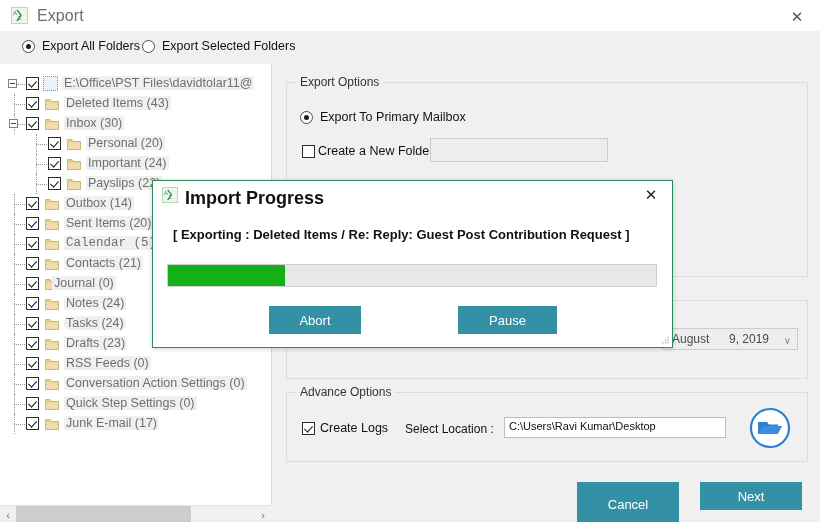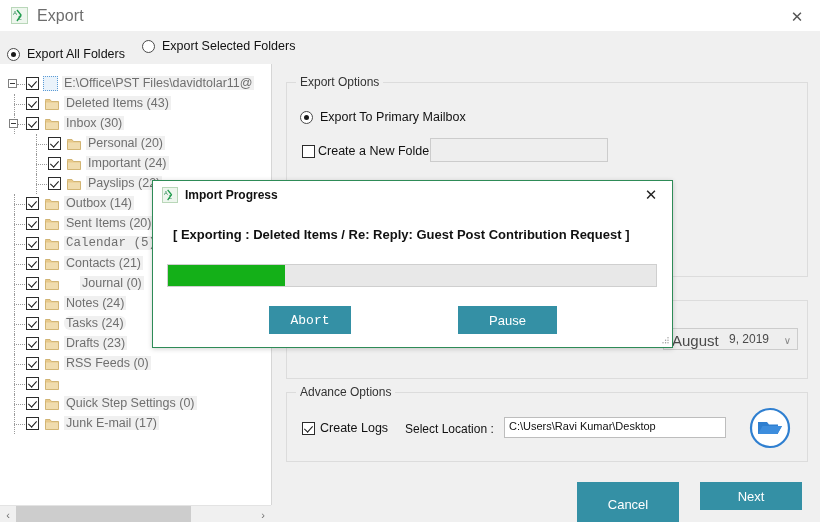--- a/index.html
+++ b/index.html
@@ -20,21 +20,21 @@
   .titlebar .close{position:absolute;right:8px;top:5px;width:30px;height:22px;
      display:flex;align-items:center;justify-content:center;color:#555;font-size:15px;line-height:1;cursor:pointer;}
 
   
   .radiorow{position:absolute;left:0;top:31px;width:820px;height:33px;background:#f0f0f0;}
   .rb{position:absolute;top:8px;display:flex;align-items:center;cursor:pointer;}
   .rb .dot{width:13px;height:13px;border-radius:50%;border:1px solid #4a4a4a;background:#fff;
      box-sizing:border-box;position:relative;}
   .rb .dot.on::after{content:"";position:absolute;left:3px;top:3px;width:5px;height:5px;border-radius:50%;background:#1b1b1b;}
   .rb .lab{margin-left:7px;font-size:12.5px;color:#111;white-space:nowrap;}
-  #rb-all{left:7px;margin-top:8px;}
+  #rb-all{left:22px;}
   #rb-sel{left:142px;}
 
   
   .treepanel{position:absolute;left:0;top:64px;width:271px;height:441px;background:#ffffff;
      border-right:1px solid #d6d6d6;overflow:hidden;}
   .trow{position:relative;height:20px;white-space:nowrap;font-size:12.5px;color:#6f6f6f;}
   .trow .cb{position:absolute;top:3px;width:13px;height:13px;border:1px solid #2b2b2b;background:#fff;box-sizing:border-box;}
   .trow .cb::after{content:"";position:absolute;left:3px;top:1px;width:4px;height:7px;
      border:solid #1a1a1a;border-width:0 1.6px 1.6px 0;transform:rotate(42deg);}
   .trow .fico{position:absolute;top:4px;width:14px;height:12px;}
@@ -71,21 +71,21 @@
   .lbl{font-size:12.5px;color:#111;}
 
   
   #opt-primary{position:absolute;left:300px;top:110px;}
   #cb-newfolder{position:absolute;left:302px;top:145px;}
   #lbl-newfolder{position:absolute;left:318px;top:144px;}
   #in-newfolder{position:absolute;left:430px;top:138px;width:178px;height:24px;}
 
   
   #dp{position:absolute;left:663px;top:328px;width:135px;height:22px;}
-  #dp .dtxt{position:absolute;left:8px;top:3px;font-size:15px;color:#4a4a4a;}
+  #dp .dtxt{position:absolute;left:8px;top:3px;font-size:12px;color:#4a4a4a;}
   #dp .dday{position:absolute;left:65px;top:3px;font-size:12px;color:#4a4a4a;}
   #dp .dchev{position:absolute;right:6px;top:6px;color:#888;font-size:10px;}
   #gripdots{position:absolute;left:655px;top:336px;width:7px;height:7px;}
 
   
   #cb-logs{position:absolute;left:302px;top:422px;}
   #lbl-logs{position:absolute;left:320px;top:421px;}
   #lbl-loc{position:absolute;left:405px;top:422px;font-size:12px;color:#111;}
   #in-loc{position:absolute;left:504px;top:417px;width:222px;height:21px;}
   #in-loc .v{position:absolute;left:4px;top:2px;font-size:11px;color:#111;}
@@ -95,21 +95,21 @@
   .tealbtn{position:absolute;background:#3490a5;color:#ffffff;border:0;font-size:13px;
      font-family:"Liberation Sans", sans-serif;display:flex;align-items:center;justify-content:center;cursor:pointer;}
   #btn-cancel{left:577px;top:482px;width:102px;height:44px;}
   #btn-next{left:700px;top:482px;width:102px;height:28px;}
 
   
   .modal{position:absolute;left:152px;top:180px;width:519px;height:166px;background:#ffffff;
      border:1.5px solid #2e8b57;box-shadow:0 1px 5px rgba(0,0,0,.18);}
   .modal .mbar{position:absolute;left:0;top:0;width:100%;height:28px;background:#ffffff;}
   .modal .micon{position:absolute;left:9px;top:6px;width:16px;height:16px;background:#eef6ee;border:1px solid #b9d7b9;box-sizing:border-box;}
-  .modal .mtitle{position:absolute;left:32px;top:7px;font-size:12px;color:#111;font-weight:bold;}
+  .modal .mtitle{position:absolute;left:32px;top:7px;font-size:18px;color:#111;font-weight:bold;}
   .modal .mclose{position:absolute;right:10px;top:4px;width:22px;height:20px;display:flex;align-items:center;justify-content:center;
      color:#222;font-size:15px;cursor:pointer;}
   .modal .mstatus{position:absolute;left:20px;top:46px;font-size:13px;color:#111;font-weight:bold;white-space:nowrap;}
   .modal .pbar{position:absolute;left:14px;top:83px;width:490px;height:23px;background:#e8e8e8;border:1px solid #cfcfcf;box-sizing:border-box;}
   .modal .pbar .fill{position:absolute;left:0;top:0;height:100%;background:#14b018;}
   .modal .grip{position:absolute;right:3px;bottom:3px;width:7px;height:7px;}
 </style>
 </head>
 <body>
 
@@ -241,21 +241,21 @@
           <span class="tx" style="left:64px;">Contacts (21)</span>
         </div>
         <div class="trow">
           <span class="dash" style="left:14px;top:0;height:20px;"></span>
           <span class="dashh" style="left:14px;top:10px;width:11px;"></span>
           <span class="cb" style="left:26px;"></span>
           <span class="fico" style="left:45px;"><svg width="14" height="12" viewBox="0 0 14 12">
               <path d="M0.5 2.5 L0.5 11.5 L13.5 11.5 L13.5 3.5 L6.5 3.5 L5 1.5 L0.5 1.5 Z" fill="#e8c98a" stroke="#c9a85f" stroke-width="0.8"></path>
               <path d="M1 4.5 L13 4.5 L13 11 L1 11 Z" fill="#f0dcae"></path>
             </svg></span>
-          <span class="tx" style="left:80px;">Journal (0)</span>
+          <span class="tx" style="left:52px;">Journal (0)</span>
         </div>
         <div class="trow">
           <span class="dash" style="left:14px;top:0;height:20px;"></span>
           <span class="dashh" style="left:14px;top:10px;width:11px;"></span>
           <span class="cb" style="left:26px;"></span>
           <span class="fico" style="left:45px;"><svg width="14" height="12" viewBox="0 0 14 12">
               <path d="M0.5 2.5 L0.5 11.5 L13.5 11.5 L13.5 3.5 L6.5 3.5 L5 1.5 L0.5 1.5 Z" fill="#e8c98a" stroke="#c9a85f" stroke-width="0.8"></path>
               <path d="M1 4.5 L13 4.5 L13 11 L1 11 Z" fill="#f0dcae"></path>
             </svg></span>
           <span class="tx" style="left:64px;">Notes (24)</span>
@@ -291,20 +291,21 @@
           <span class="tx" style="left:64px;">RSS Feeds (0)</span>
         </div>
         <div class="trow">
           <span class="dash" style="left:14px;top:0;height:20px;"></span>
           <span class="dashh" style="left:14px;top:10px;width:11px;"></span>
           <span class="cb" style="left:26px;"></span>
           <span class="fico" style="left:45px;"><svg width="14" height="12" viewBox="0 0 14 12">
               <path d="M0.5 2.5 L0.5 11.5 L13.5 11.5 L13.5 3.5 L6.5 3.5 L5 1.5 L0.5 1.5 Z" fill="#e8c98a" stroke="#c9a85f" stroke-width="0.8"></path>
               <path d="M1 4.5 L13 4.5 L13 11 L1 11 Z" fill="#f0dcae"></path>
             </svg></span>
+          <span class="tx" style="left:64px;">Conversation Action Settings (0)</span>
         </div>
         <div class="trow">
           <span class="dash" style="left:14px;top:0;height:20px;"></span>
           <span class="dashh" style="left:14px;top:10px;width:11px;"></span>
           <span class="cb" style="left:26px;"></span>
           <span class="fico" style="left:45px;"><svg width="14" height="12" viewBox="0 0 14 12">
               <path d="M0.5 2.5 L0.5 11.5 L13.5 11.5 L13.5 3.5 L6.5 3.5 L5 1.5 L0.5 1.5 Z" fill="#e8c98a" stroke="#c9a85f" stroke-width="0.8"></path>
               <path d="M1 4.5 L13 4.5 L13 11 L1 11 Z" fill="#f0dcae"></path>
             </svg></span>
           <span class="tx" style="left:64px;">Quick Step Settings (0)</span>
@@ -390,21 +391,21 @@
       <div class="mtitle">Import Progress</div>
       <div class="mclose">✕</div>
     </div>
 
     <div class="mstatus">[ Exporting : Deleted Items / Re: Reply: Guest Post Contribution Request ]</div>
 
     <div class="pbar">
       <div class="fill" id="pfill" style="width: 24%;"></div>
     </div>
 
-    <button class="tealbtn" style="left:116px;top:125px;width:82px;height:28px;font-family:Liberation Mono, monospace;">Abort</button>
+    <button class="tealbtn" style="left:116px;top:125px;width:92px;height:28px;">Abort</button>
     <button class="tealbtn" style="left:305px;top:125px;width:99px;height:28px;">Pause</button>
 
     <svg class="grip" viewBox="0 0 7 7">
       <circle cx="1" cy="5.8" r="0.7" fill="#9a9a9a"></circle>
         <circle cx="3.6" cy="5.8" r="0.7" fill="#9a9a9a"></circle>
       <circle cx="6" cy="5.8" r="0.7" fill="#9a9a9a"></circle>
         <circle cx="3.6" cy="3.3" r="0.7" fill="#9a9a9a"></circle>
       <circle cx="6" cy="3.3" r="0.7" fill="#9a9a9a"></circle>
         <circle cx="6" cy="0.8" r="0.7" fill="#9a9a9a"></circle>
     </svg>

